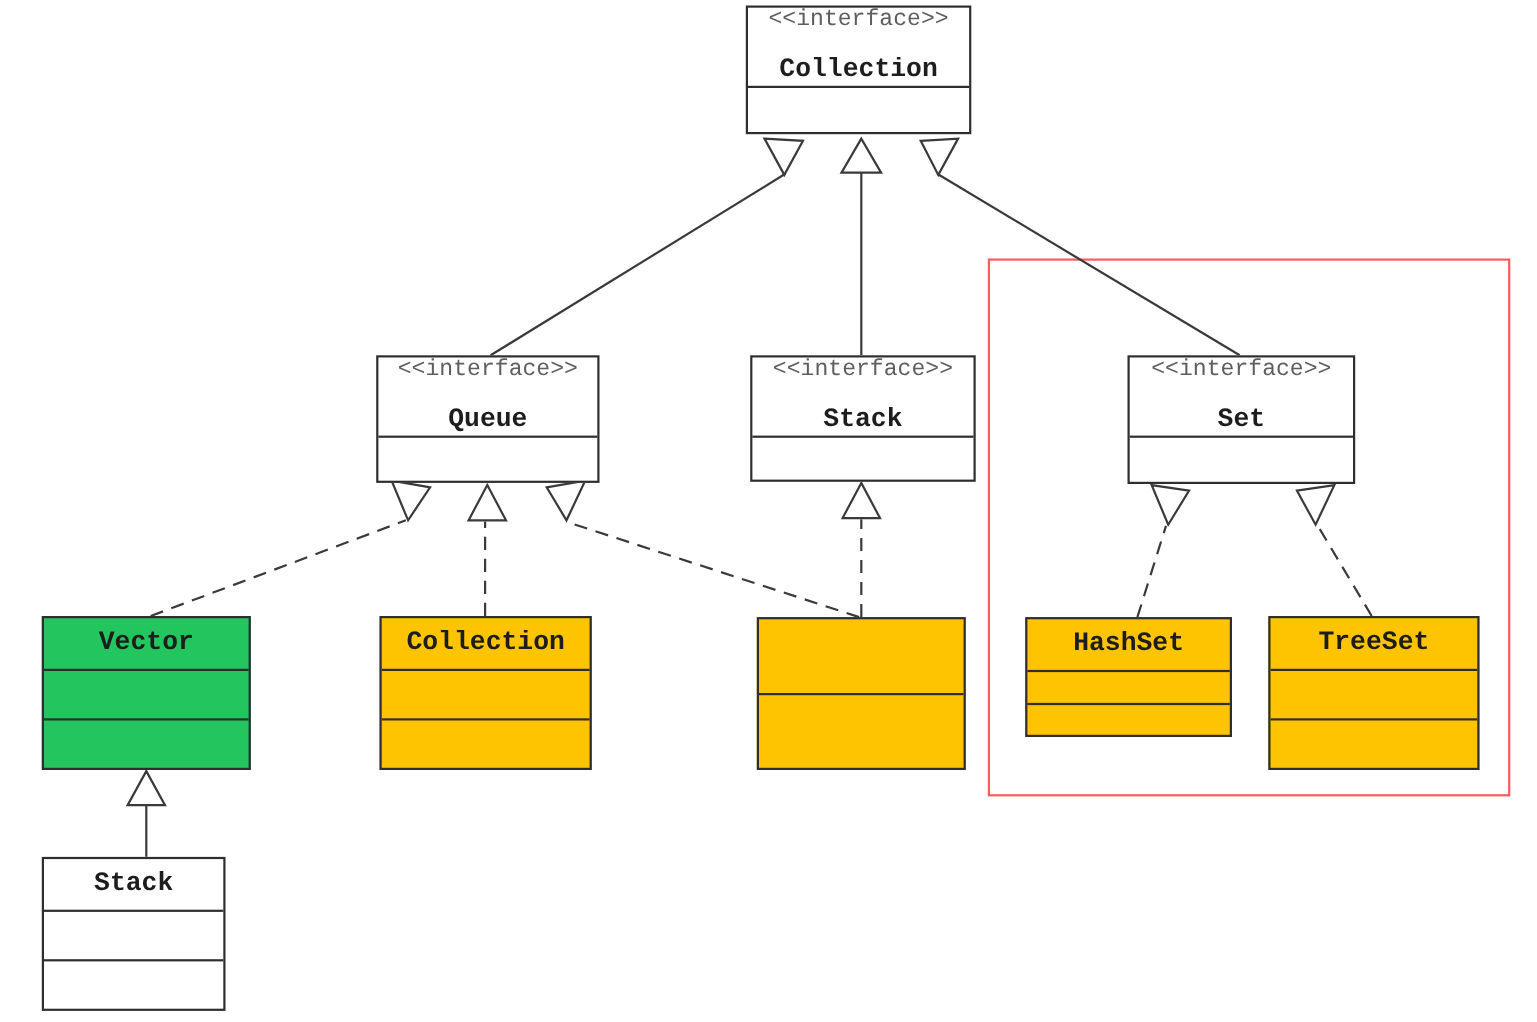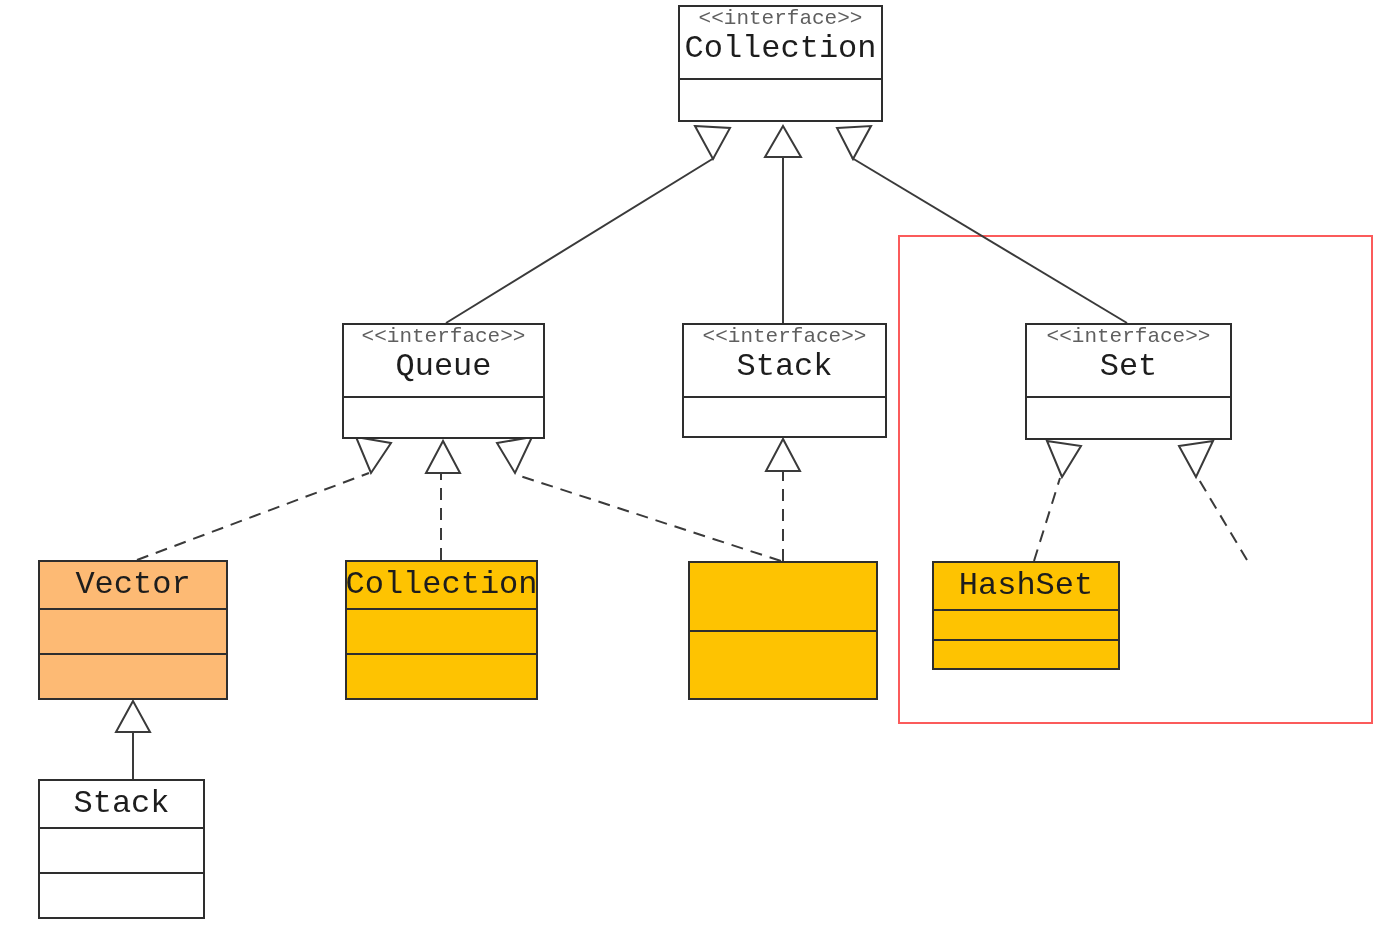--- a/index.html
+++ b/index.html
@@ -9,28 +9,28 @@
   }
   .connectors{position:absolute;left:0;top:0;width:1397px;height:929px;}
   .highlight{
     position:absolute;left:898px;top:235px;width:475px;height:489px;
     border:2px solid #fb5b5b;box-sizing:border-box;background:transparent;
   }
   .node{
     position:absolute;box-sizing:border-box;border:2px solid #2e2e2e;
     background:#ffffff;display:flex;flex-direction:column;
   }
-  .fill-green{background:#fdba74;}
+  .fill-green{background:#22c55e;}
   .fill-orange{background:#fec301;}
   .iface-hdr{
     height:71px;flex:0 0 auto;border-bottom:2px solid #2e2e2e;
-    display:flex;flex-direction:column;align-items:center;justify-content:flex-start;
+    display:flex;flex-direction:column;align-items:center;justify-content:space-between;
   }
   .stereo{font-size:21px;line-height:1.15;color:#5f5f5f;letter-spacing:0px;white-space:nowrap;}
-  .cname{font-size:32px;line-height:1.15;font-weight:normal;color:#1d1d1d;white-space:nowrap;}
+  .cname{font-size:24px;line-height:1.15;font-weight:bold;color:#1d1d1d;white-space:nowrap;}
   .cls-hdr{
     height:46px;flex:0 0 auto;border-bottom:2px solid #2e2e2e;
     display:flex;align-items:center;justify-content:center;
   }
   .compartment{flex:1 1 auto;}
   .compartment.second{border-top:2px solid #2e2e2e;}
   svg line,svg polygon{vector-effect:non-scaling-stroke;}
 </style>
 </head>
 <body>
@@ -119,20 +119,27 @@
   </div>
 
   <div class="node fill-orange" style="left:932px;top:561px;width:188px;height:109px">
     <div class="cls-hdr">
       <span class="cname">HashSet</span>
     </div>
     <div class="compartment"></div>
     <div class="compartment second"></div>
   </div>
 
+  <div class="node fill-orange" style="left:1153px;top:560px;width:192px;height:140px">
+    <div class="cls-hdr">
+      <span class="cname">TreeSet</span>
+    </div>
+    <div class="compartment"></div>
+    <div class="compartment second"></div>
+  </div>
 
   <div class="node" style="left:38px;top:779px;width:167px;height:140px">
     <div class="cls-hdr">
       <span class="cname">Stack</span>
     </div>
     <div class="compartment"></div>
     <div class="compartment second"></div>
   </div>
 
 </div>

